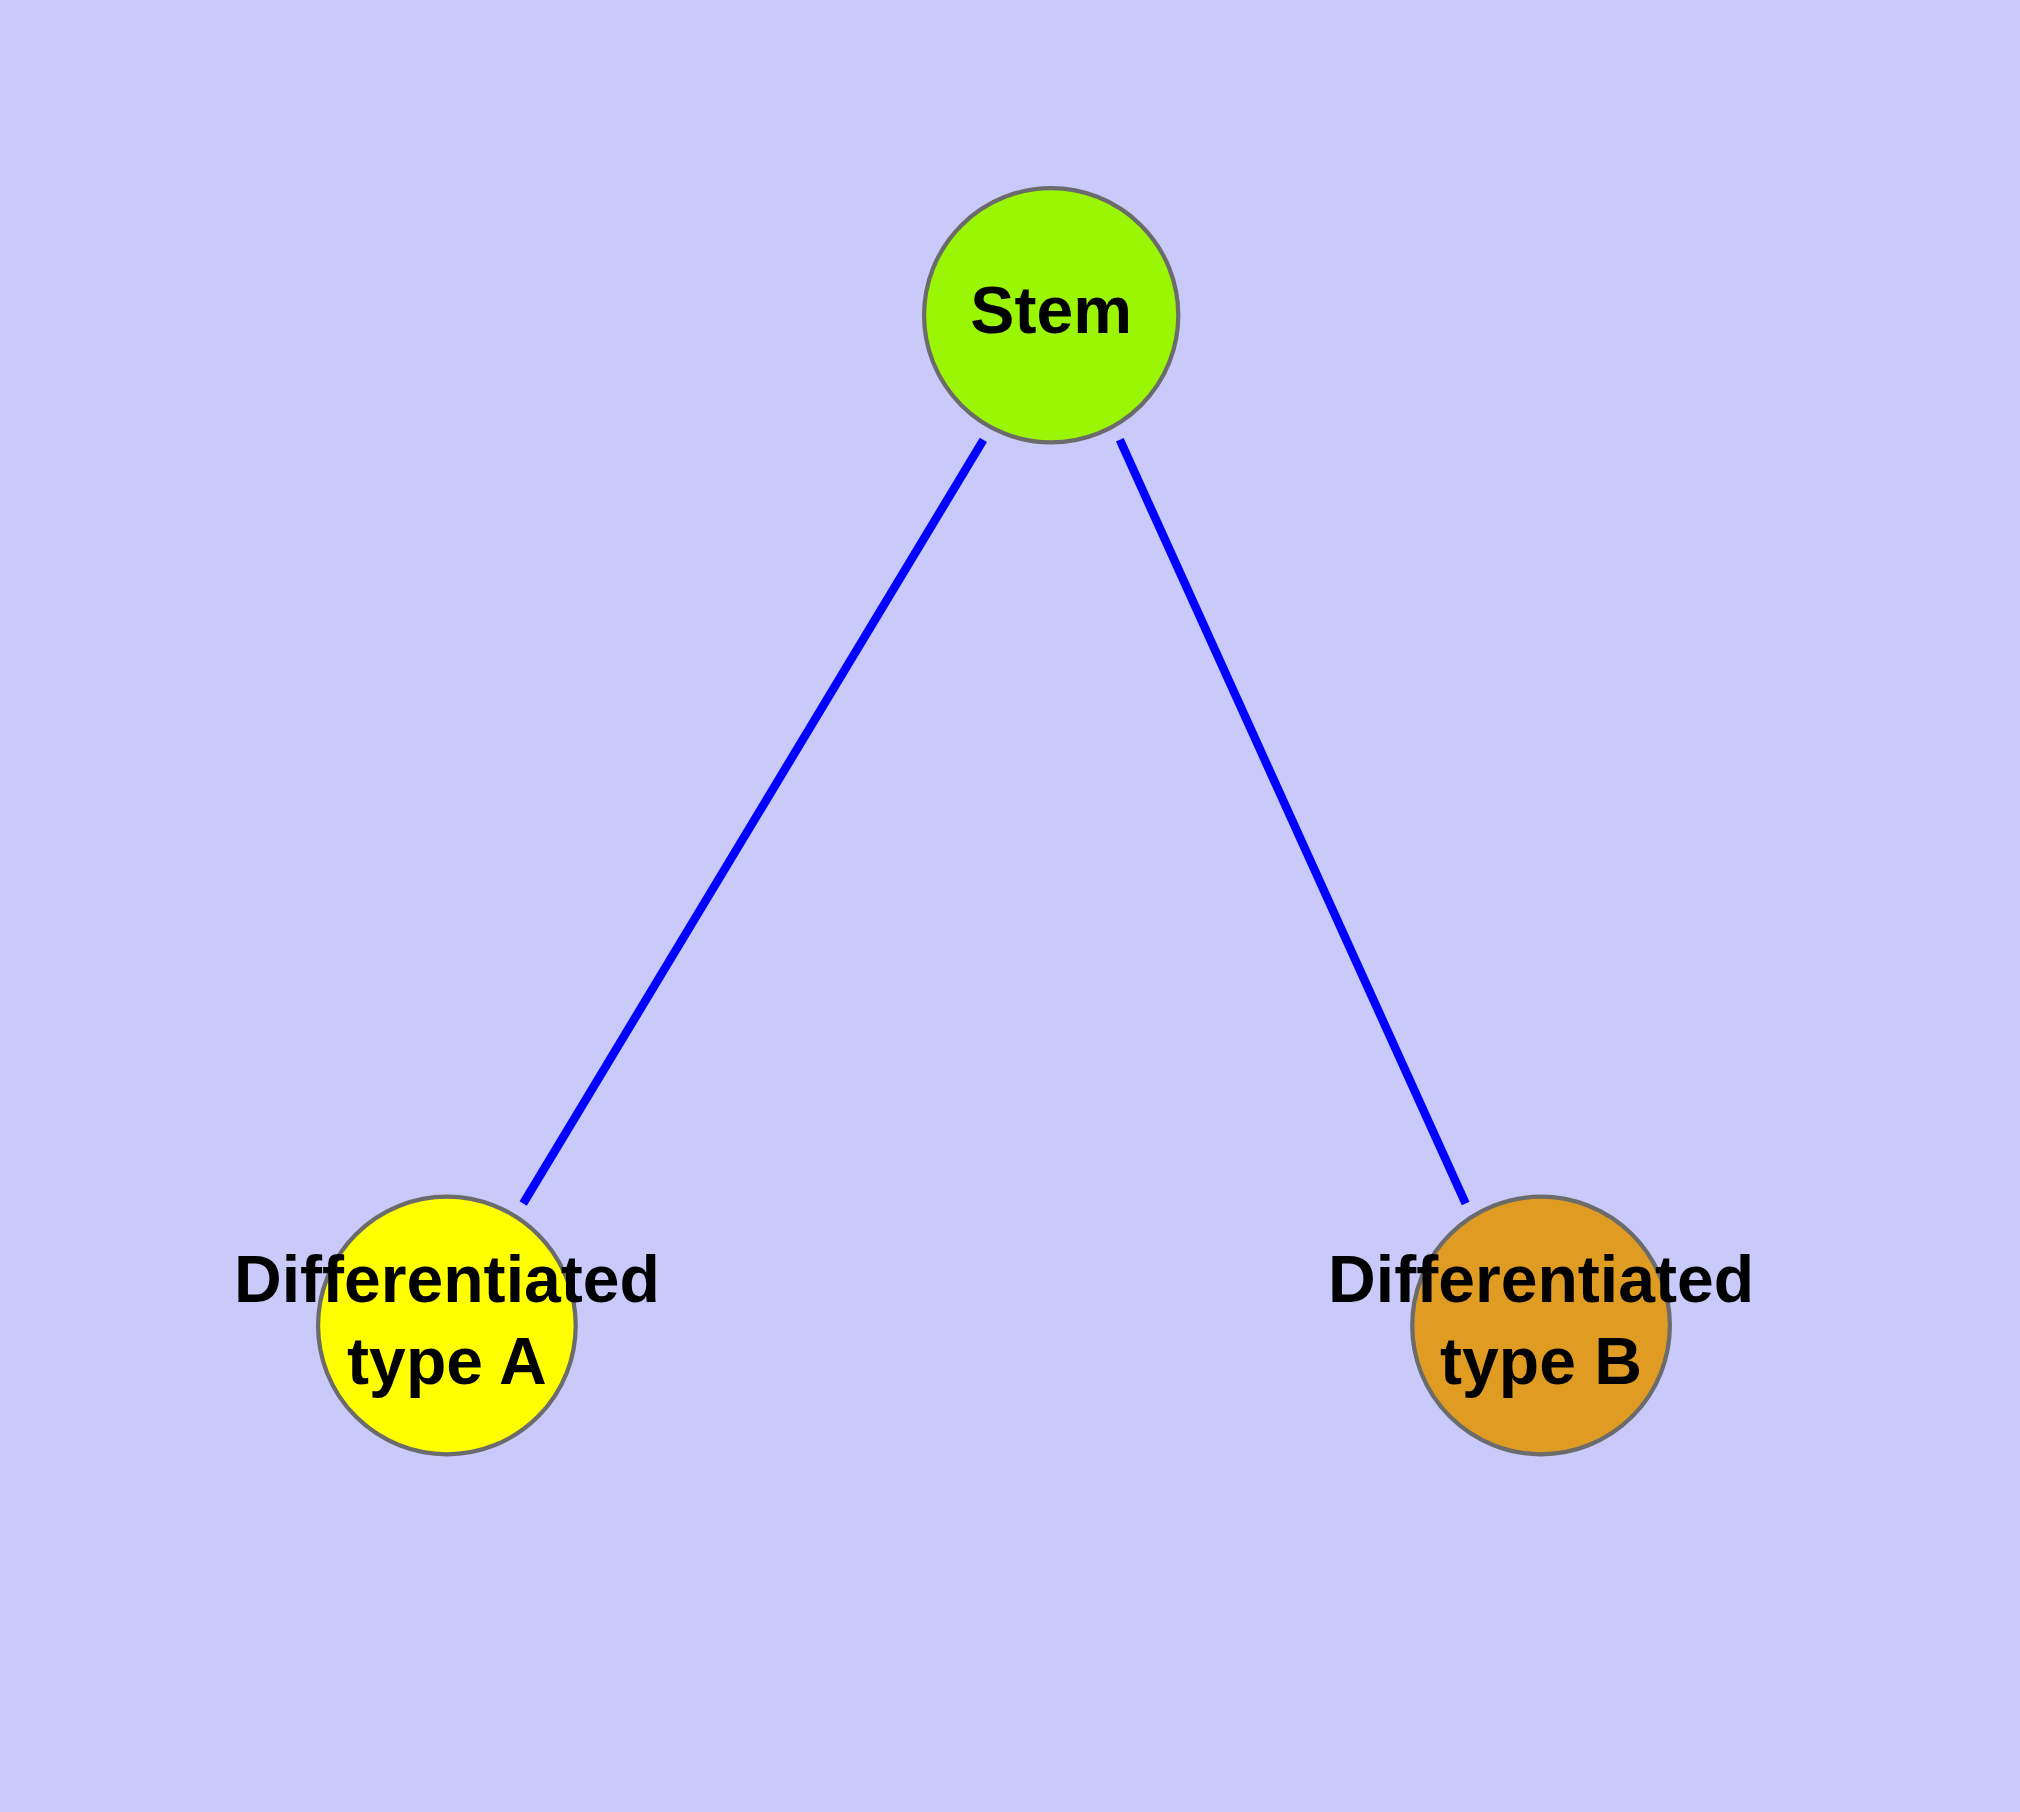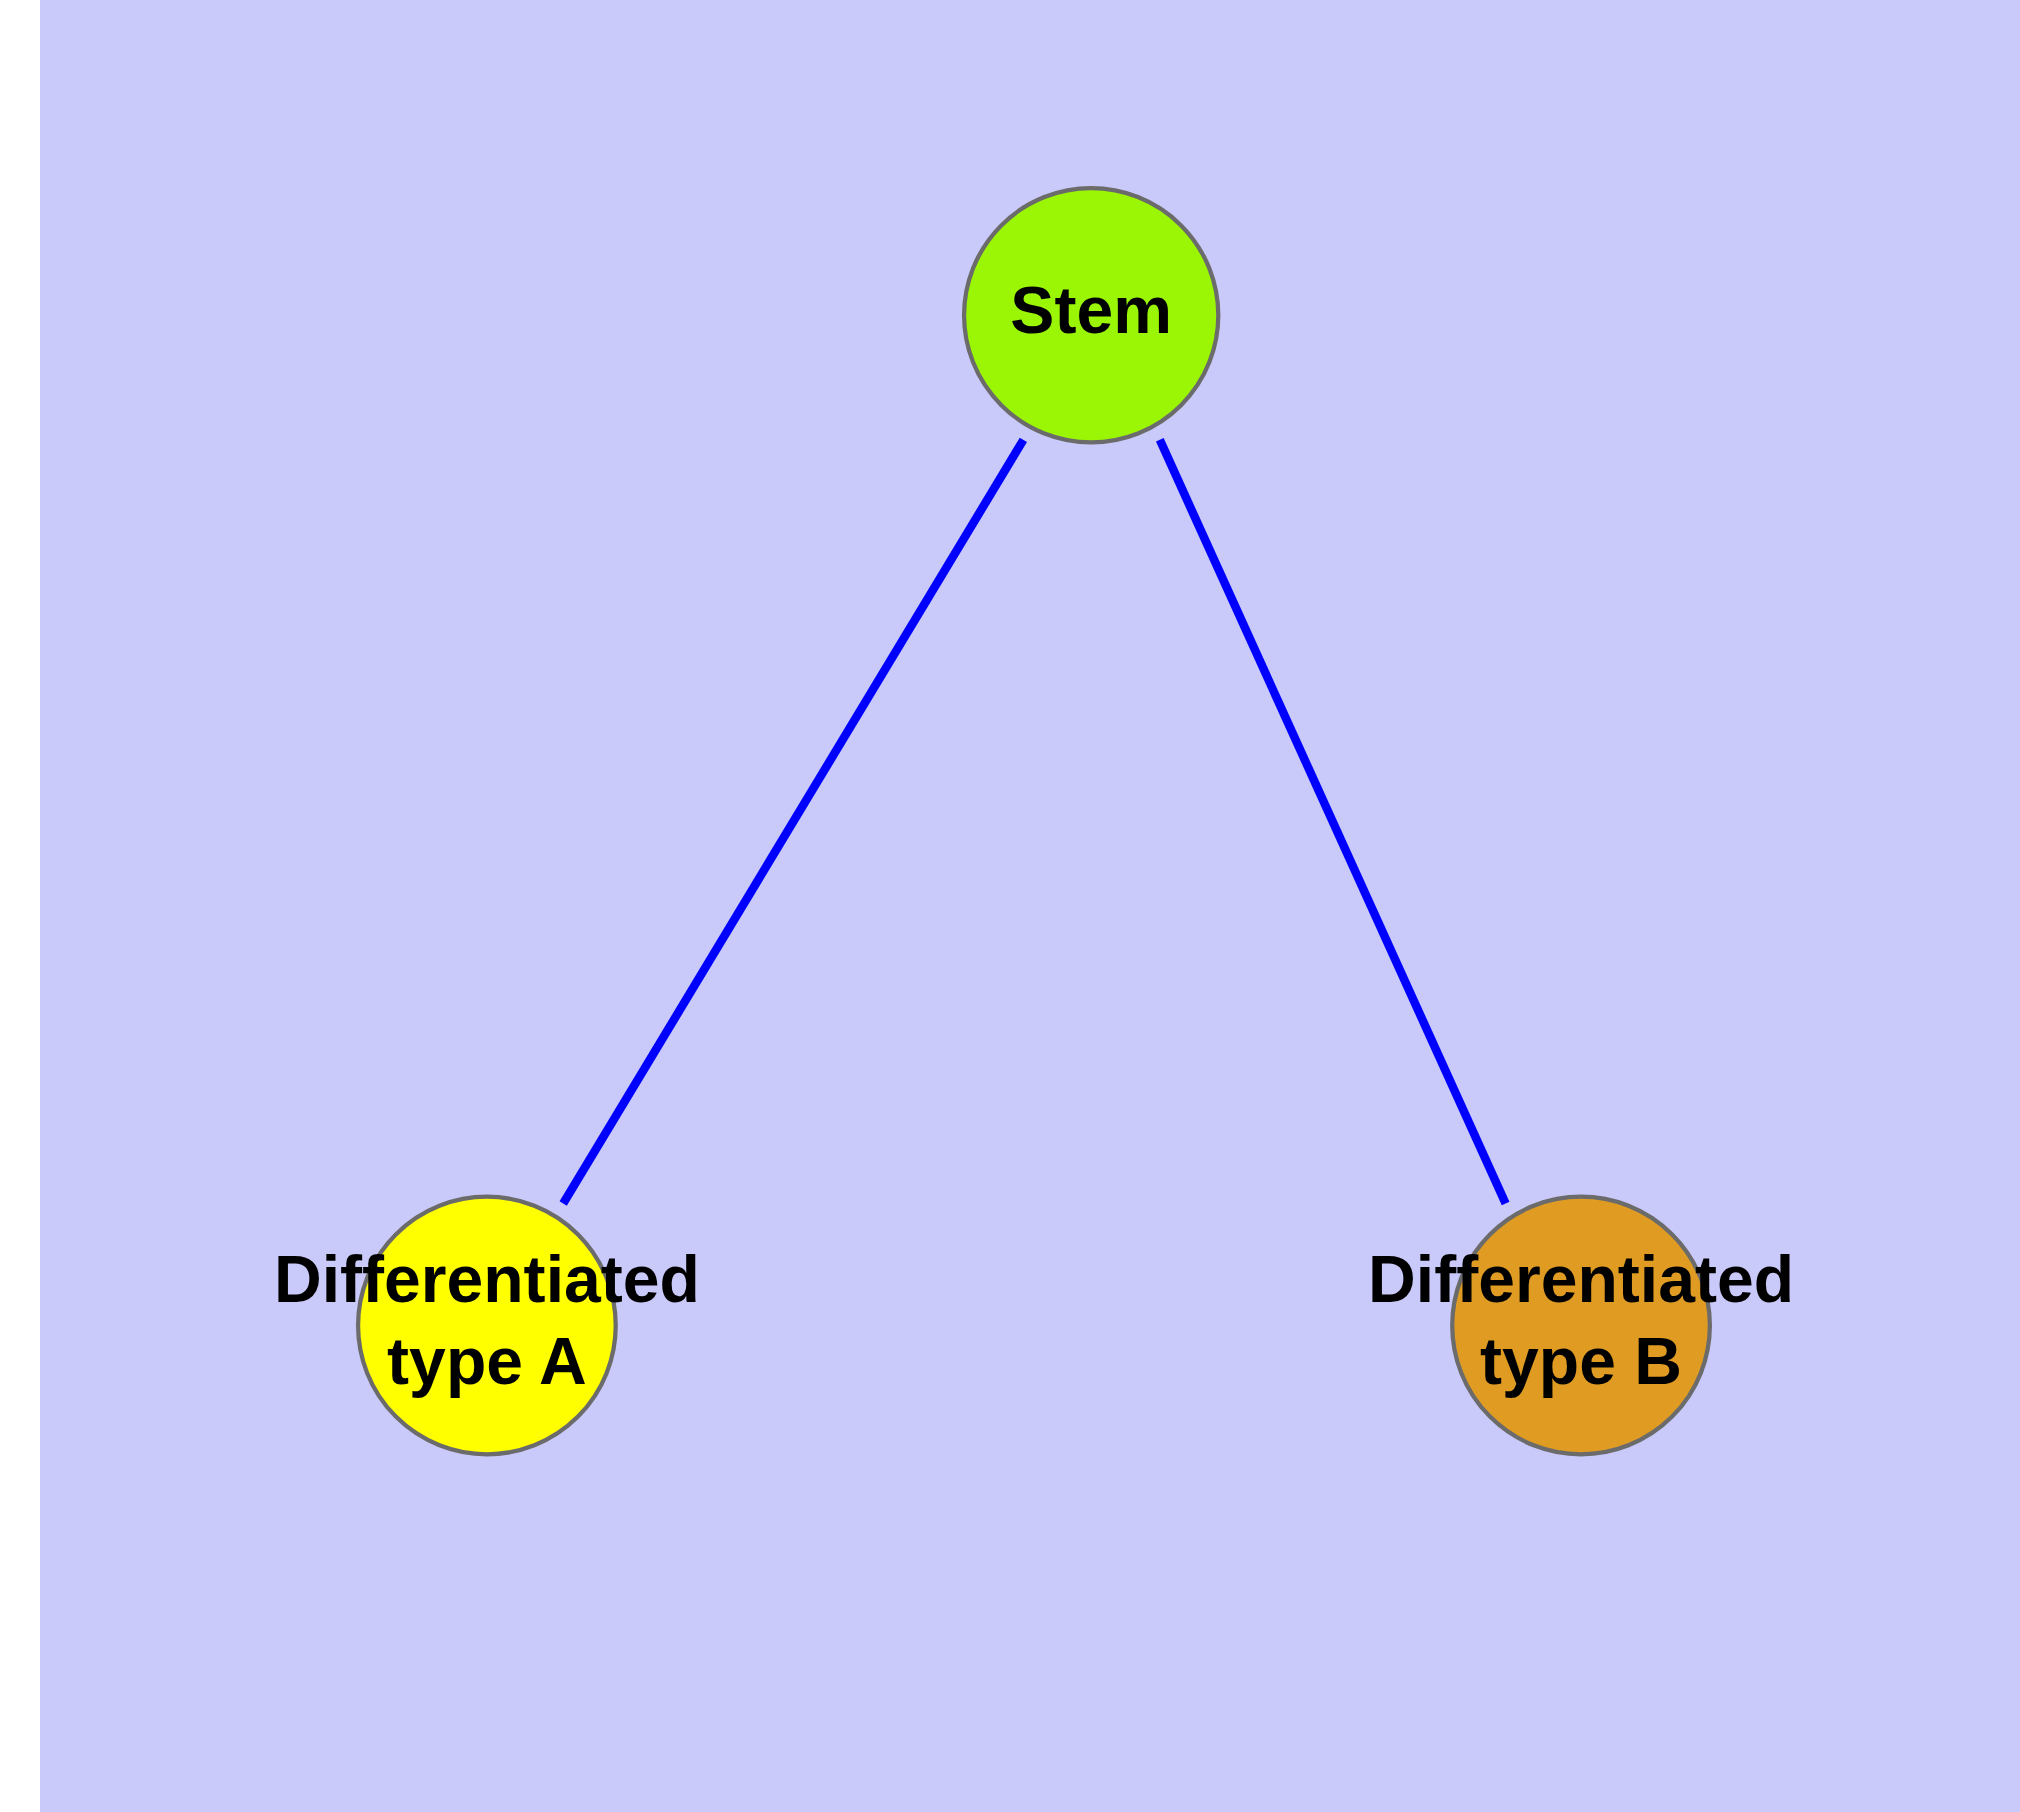--- a/index.html
+++ b/index.html
@@ -11,21 +11,20 @@
     width: 2021px;
     height: 1812px;
     overflow: hidden;
     font-family: "Liberation Sans", sans-serif;
   }
   #canvas {
     position: relative;
     width: 1885px;
     height: 1812px;
     background: #c9c9fa;
-    margin-left: 40px;
   }
   #graph-svg {
     position: absolute;
     left: 0;
     top: 0;
     width: 2021px;
     height: 1812px;
     display: block;
   }
   .node-label {

